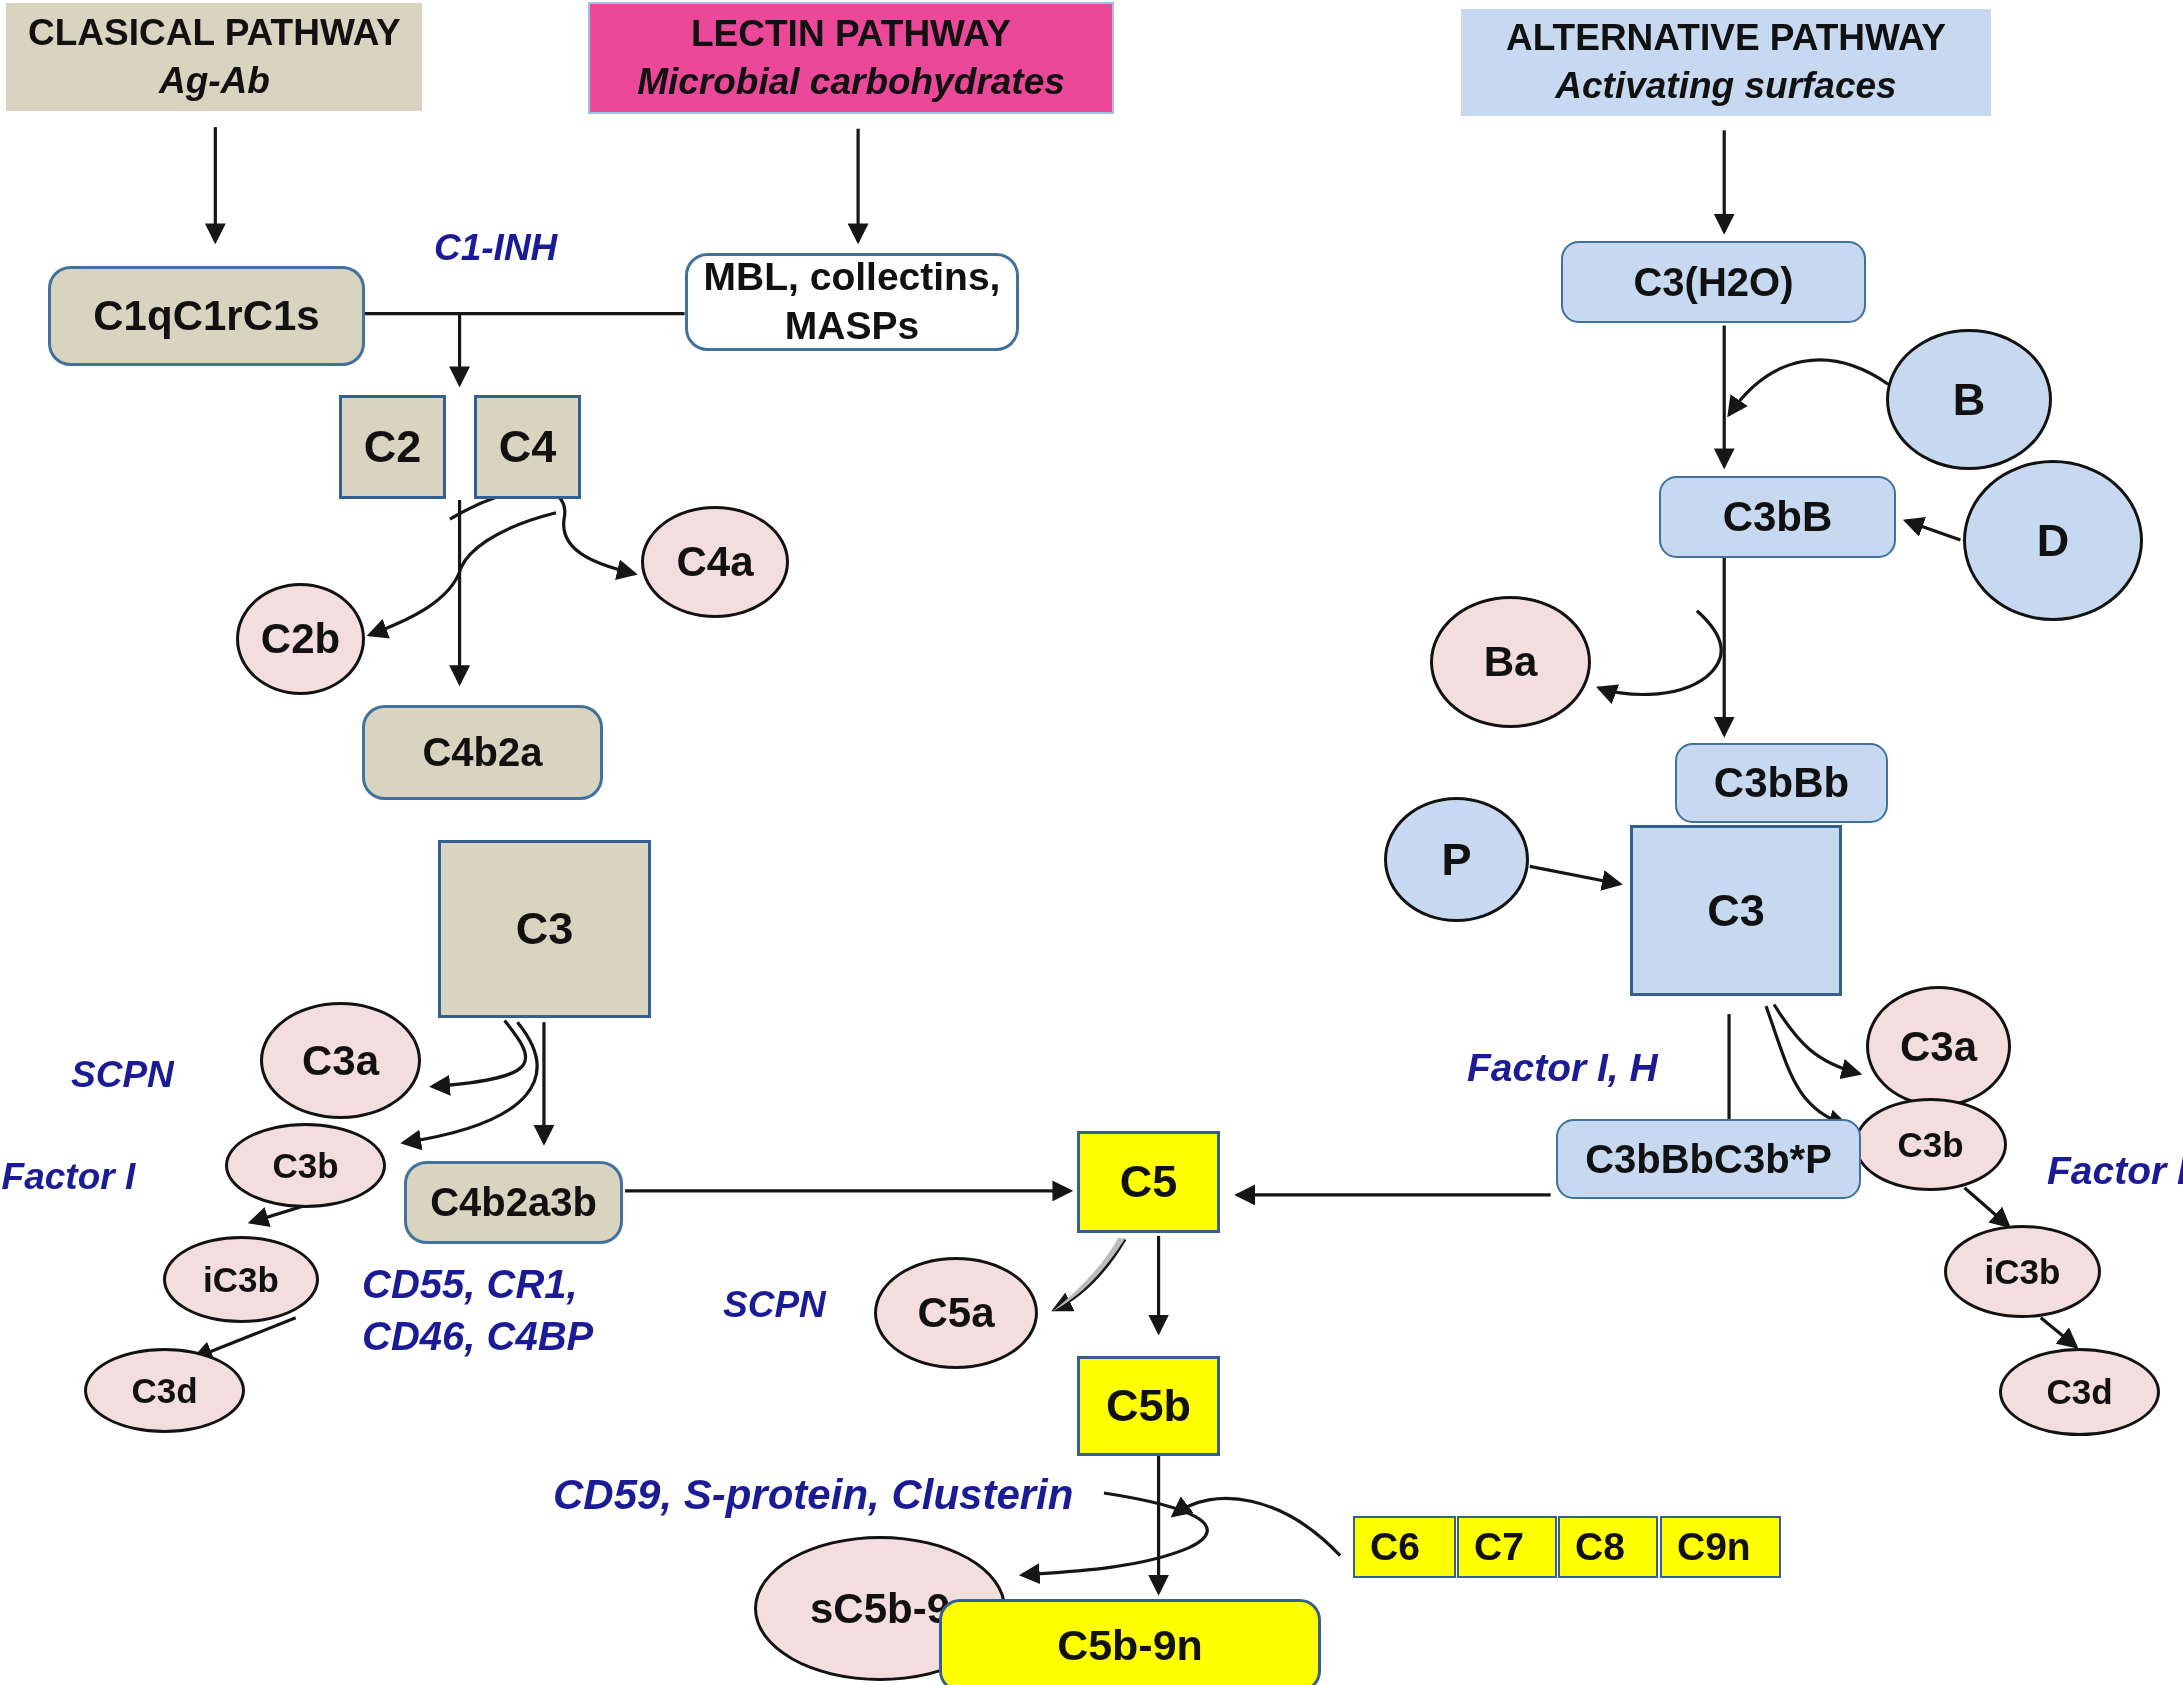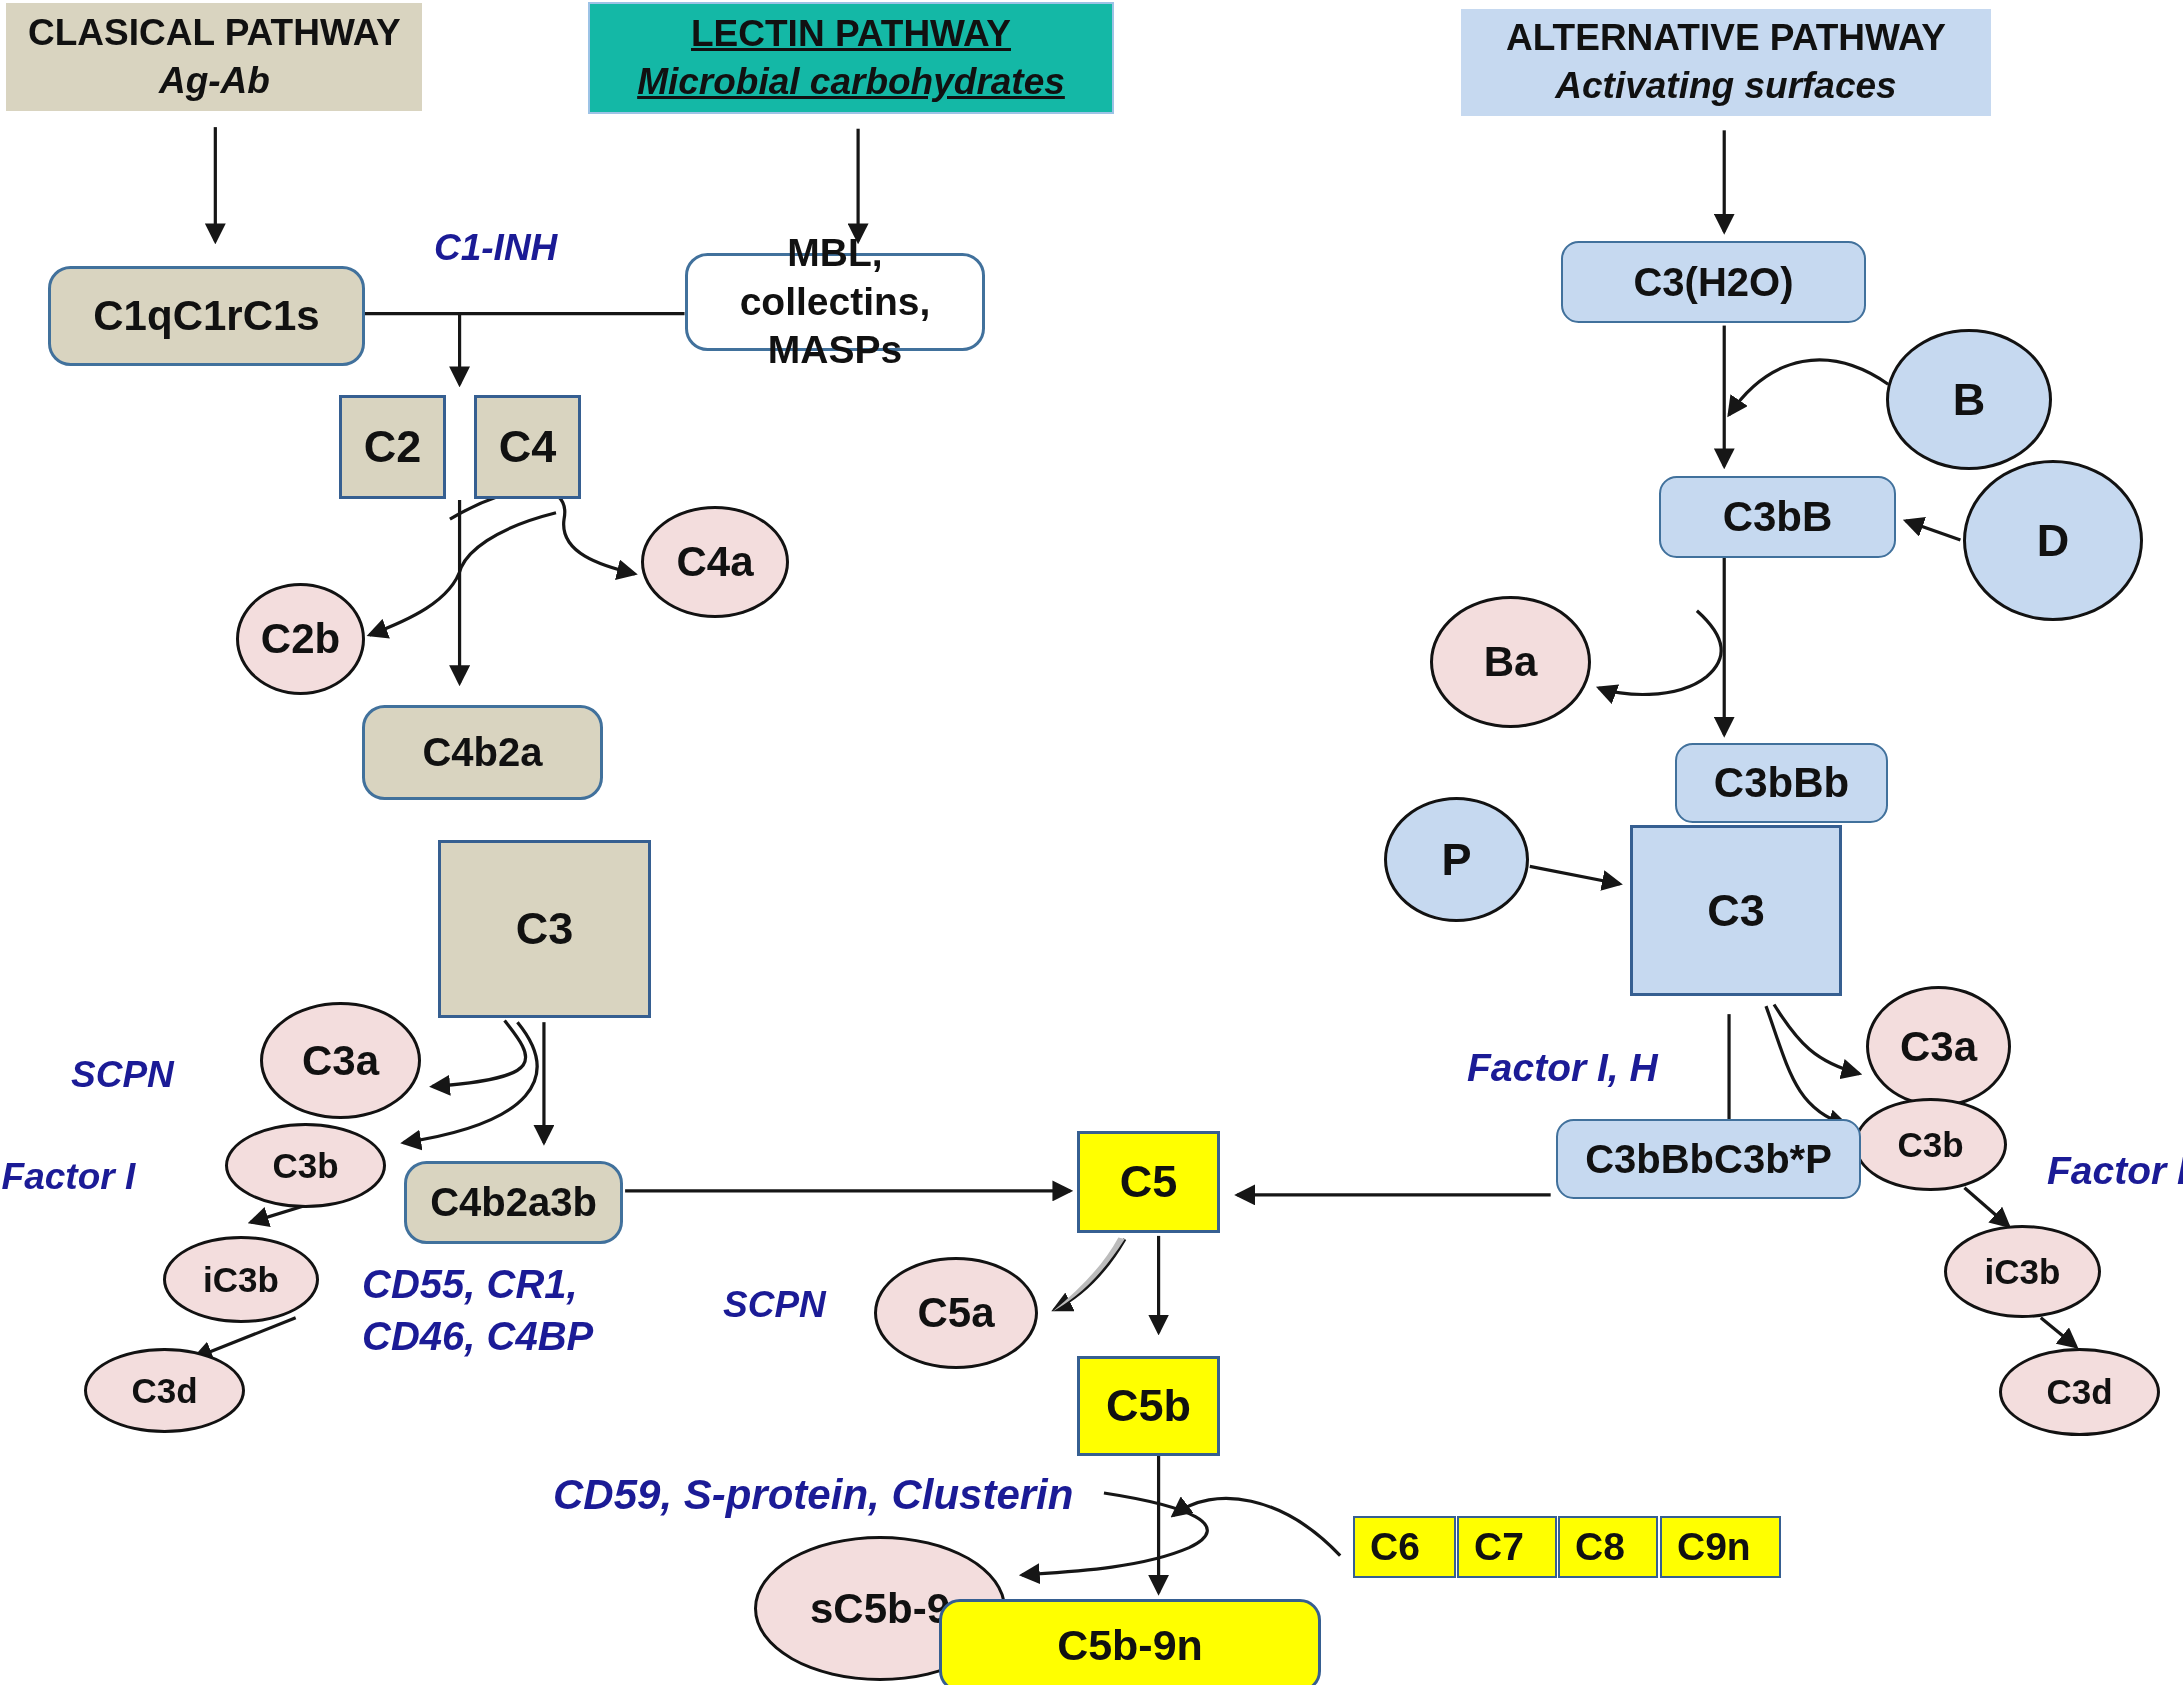--- a/index.html
+++ b/index.html
@@ -13,21 +13,21 @@
   #wires{position:absolute;left:0;top:0;z-index:0;}
   .node{
     position:absolute;z-index:1;
     display:flex;align-items:center;justify-content:center;
     box-sizing:border-box;
     font-weight:bold;color:#111;text-align:center;
   }
   
   .header{flex-direction:column;line-height:1.3;font-size:37px;}
   .hdr-tan{background:#d9d4c0;}
-  .hdr-white{background:#14b8a6;border:2.4px solid #9dc3e6;text-decoration:underline;}
+  .hdr-white{background:#ec4899;border:2.4px solid #9dc3e6;}
   .hdr-blue{background:#c6d9f0;}
   .hs{font-style:italic;}
   
   .tanbox{background:#d9d4c0;border:3.2px solid #41719c;border-radius:22.5px;font-size:40px;margin-top:12px;}
   .tansq{background:#d9d4c0;border:3.2px solid #365f91;font-size:45px;}
   .bluebox{background:#c6d9f0;border:2.4px solid #41719c;border-radius:17.7px;font-size:40px;}
   .bluesq{background:#c6d9f0;border:3.2px solid #365f91;font-size:45px;}
   .whitebox{background:#ffffff;border:3.2px solid #41719c;border-radius:22.5px;font-size:39px;line-height:1.25;}
   .yellowbox{background:#ffff00;border:3.2px solid #365f91;font-size:45px;}
   .yellowround{background:#ffff00;border:3.2px solid #365f91;border-radius:21px;font-size:43px;}
@@ -100,21 +100,21 @@
   <div class="node header hdr-white" style="left:588px;top:1.6px;width:526px;height:112px;">
     <div class="ht">LECTIN PATHWAY</div>
     <div class="hs">Microbial carbohydrates</div>
   </div>
   <div class="node header hdr-blue" style="left:1461px;top:8.8px;width:530px;height:107px;">
     <div class="ht">ALTERNATIVE PATHWAY</div>
     <div class="hs">Activating surfaces</div>
   </div>
 
   <div class="node tanbox" style="left:48px;top:254px;width:317px;height:100px;font-size:42px;">C1qC1rC1s</div>
-  <div class="node whitebox multi" style="left:685px;top:253px;width:300px;height:98px;">MBL, collectins,
+  <div class="node whitebox multi" style="left:685px;top:253px;width:334px;height:98px;">MBL, collectins,
 MASPs</div>
   <div class="node tansq" style="left:339px;top:395px;width:107px;height:104px;">C2</div>
   <div class="node tansq" style="left:474px;top:395px;width:107px;height:104px;">C4</div>
   <div class="node ell pink" style="left:641px;top:506px;width:148px;height:112px;">C4a</div>
   <div class="node ell pink" style="left:236px;top:583px;width:129px;height:112px;">C2b</div>
   <div class="node tanbox" style="left:362px;top:693px;width:241px;height:95px;">C4b2a</div>
   <div class="node tansq" style="left:438px;top:840px;width:213px;height:178px;">C3</div>
   <div class="node ell pink" style="left:260px;top:1002px;width:161px;height:117px;">C3a</div>
   <div class="node ell pink small" style="left:225px;top:1123px;width:161px;height:85px;">C3b</div>
   <div class="node ell pink small" style="left:163px;top:1236px;width:156px;height:87px;">iC3b</div>

